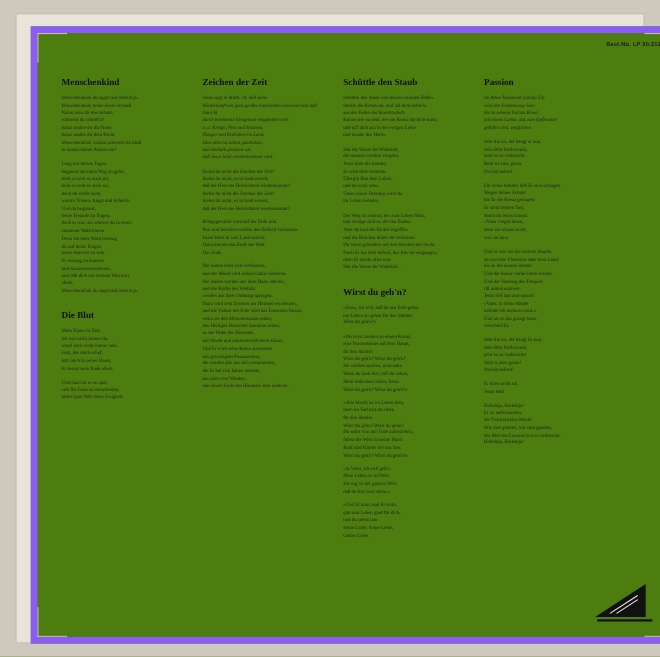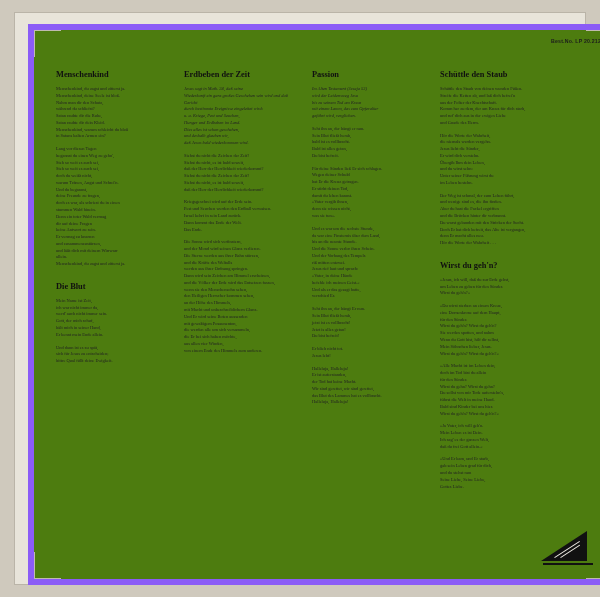--- a/index.html
+++ b/index.html
@@ -143,21 +143,21 @@
 ich war nicht immer da,
 werd' auch nicht immer sein.
 Gott, der mich schuf,
 hält mich in seiner Hand,
 Er kennt mein Ende allein.</p>
           <p style="white-space: pre-line;">Und dann ist es zu spät,
 sich für Jesus zu entscheiden;
 bittre Qual füllt deine Ewigkeit.</p>
         </div>
         <div class="col">
-          <h2>Erdbeben der Zeit</h2>
+          <h2>Zeichen der Zeit</h2>
           <p class="ital" style="white-space: pre-line;">Jesus sagt in Math. 24, daß seine
 Wiederkunft ein ganz großes Geschehen sein wird und daß Gericht
 durch bestimmte Ereignisse eingeleitet wird:
 u. a. Kriege, Pest und Seuchen,
 Hunger und Erdbeben im Land.
 Dies alles ist schon geschehen,
 und deshalb glauben wir,
 daß Jesus bald wiederkommen wird.</p>
           <p style="white-space: pre-line;">Siehst du nicht die Zeichen der Zeit?
 Siehst du nicht, es ist bald soweit,
@@ -180,65 +180,20 @@
 wenn sie den Menschensohn sehen,
 den Heiligen Herrscher kommen sehen,
 an der Höhe des Himmels,
 mit Macht und unbeschreiblichem Glanz.
 Und Er wird seine Boten aussenden
 mit gewaltigem Posaunenton,
 die werden alle um sich versammeln,
 die Er bei sich haben möchte,
 aus allen vier Winden,
 von einem Ende des Himmels zum anderen.</p>
-        </div>
-        <div class="col">
-          <h2>Passion</h2>
-          <p class="ital" style="white-space: pre-line;">Im Alten Testament (Jesaja 53)
-wird der Leidensweg Jesu
-bis zu seinem Tod am Kreuz
-mit einem Lamm, das zum Opferaltar
-geführt wird, verglichen.</p>
-          <p style="white-space: pre-line;">Seht ihn an, der hängt er nun.
-Sein Blut fließt herab,
-bald ist es vollbracht.
-Bald ist alles getan,
-Du bist befreit.</p>
-          <p style="white-space: pre-line;">Für deine Sünden ließ Er sich schlagen.
-Wegen deiner Schuld
-hat Er die Kreuz getragen.
-Er stirbt deinen Tod,
-damit du leben kannst.
-»Vater vergib ihnen,
-denn sie wissen nicht,
-was sie tun«.</p>
-          <p style="white-space: pre-line;">Und es war um die sechste Stunde,
-da war eine Finsternis über dem Land,
-bis an die neunte Stunde.
-Und die Sonne verlor ihren Schein.
-Und der Vorhang des Tempels
-riß mitten entzwei.
-Jesus rief laut und sprach:
-»Vater, in deine Hände
-befehle ich meinen Geist.«
-Und als er das gesagt hatte,
-verschied Er.</p>
-          <p style="white-space: pre-line;">Seht ihn an, der hängt Er nun.
-Sein Blut fließt herab,
-jetzt ist es vollbracht!
-Jetzt is alles getan!
-Du bist befreit!</p>
-          <p style="white-space: pre-line;">Er blieb nicht tot.
-Jesus lebt!</p>
-          <p style="white-space: pre-line;">Halleluja, Halleluja!
-Er ist auferstanden,
-der Tod hat keine Macht.
-Wir sind gerettet, wir sind gerettet,
-das Blut des Lammes hat es vollbracht.
-Halleluja, Halleluja!</p>
         </div>
         <div class="col">
           <h2>Schüttle den Staub</h2>
           <p style="white-space: pre-line;">Schüttle den Staub von deinen wunden Füßen.
 Streife die Ketten ab, und laß dich befrei'n
 aus der Folter der Knechtschaft.
 Komm her zu dem, der am Kreuz für dich starb,
 und ruf' dich aus in der ewigen Liebe
 und Gnade des Herrn.</p>
           <p style="white-space: pre-line;">Hör die Worte der Wahrheit,
@@ -280,20 +235,65 @@
           <p style="white-space: pre-line;">»Ja Vater, ich will geh'n.
 Mein Leben es ist Dein.
 Ich sag' es der ganzen Welt,
 daß du frei Gott allein.«</p>
           <p style="white-space: pre-line;">»Und Er kam, und Er starb,
 gab sein Leben grad für dich,
 und du stehst nun
 Seine Liebe, Seine Liebe,
 Gottes Liebe.</p>
         </div>
+        <div class="col">
+          <h2>Passion</h2>
+          <p class="ital" style="white-space: pre-line;">Im Alten Testament (Jesaja 53)
+wird der Leidensweg Jesu
+bis zu seinem Tod am Kreuz
+mit einem Lamm, das zum Opferaltar
+geführt wird, verglichen.</p>
+          <p style="white-space: pre-line;">Seht ihn an, der hängt er nun.
+Sein Blut fließt herab,
+bald ist es vollbracht.
+Bald ist alles getan,
+Du bist befreit.</p>
+          <p style="white-space: pre-line;">Für deine Sünden ließ Er sich schlagen.
+Wegen deiner Schuld
+hat Er die Kreuz getragen.
+Er stirbt deinen Tod,
+damit du leben kannst.
+»Vater vergib ihnen,
+denn sie wissen nicht,
+was sie tun«.</p>
+          <p style="white-space: pre-line;">Und es war um die sechste Stunde,
+da war eine Finsternis über dem Land,
+bis an die neunte Stunde.
+Und die Sonne verlor ihren Schein.
+Und der Vorhang des Tempels
+riß mitten entzwei.
+Jesus rief laut und sprach:
+»Vater, in deine Hände
+befehle ich meinen Geist.«
+Und als er das gesagt hatte,
+verschied Er.</p>
+          <p style="white-space: pre-line;">Seht ihn an, der hängt Er nun.
+Sein Blut fließt herab,
+jetzt ist es vollbracht!
+Jetzt is alles getan!
+Du bist befreit!</p>
+          <p style="white-space: pre-line;">Er blieb nicht tot.
+Jesus lebt!</p>
+          <p style="white-space: pre-line;">Halleluja, Halleluja!
+Er ist auferstanden,
+der Tod hat keine Macht.
+Wir sind gerettet, wir sind gerettet,
+das Blut des Lammes hat es vollbracht.
+Halleluja, Halleluja!</p>
+        </div>
       </div>
 
     <div id="logo">
       <div class="tri"></div>
       <div class="line1"></div>
       <div class="line2"></div>
       <div class="bar"></div>
     </div>
   </div>
 </div>

